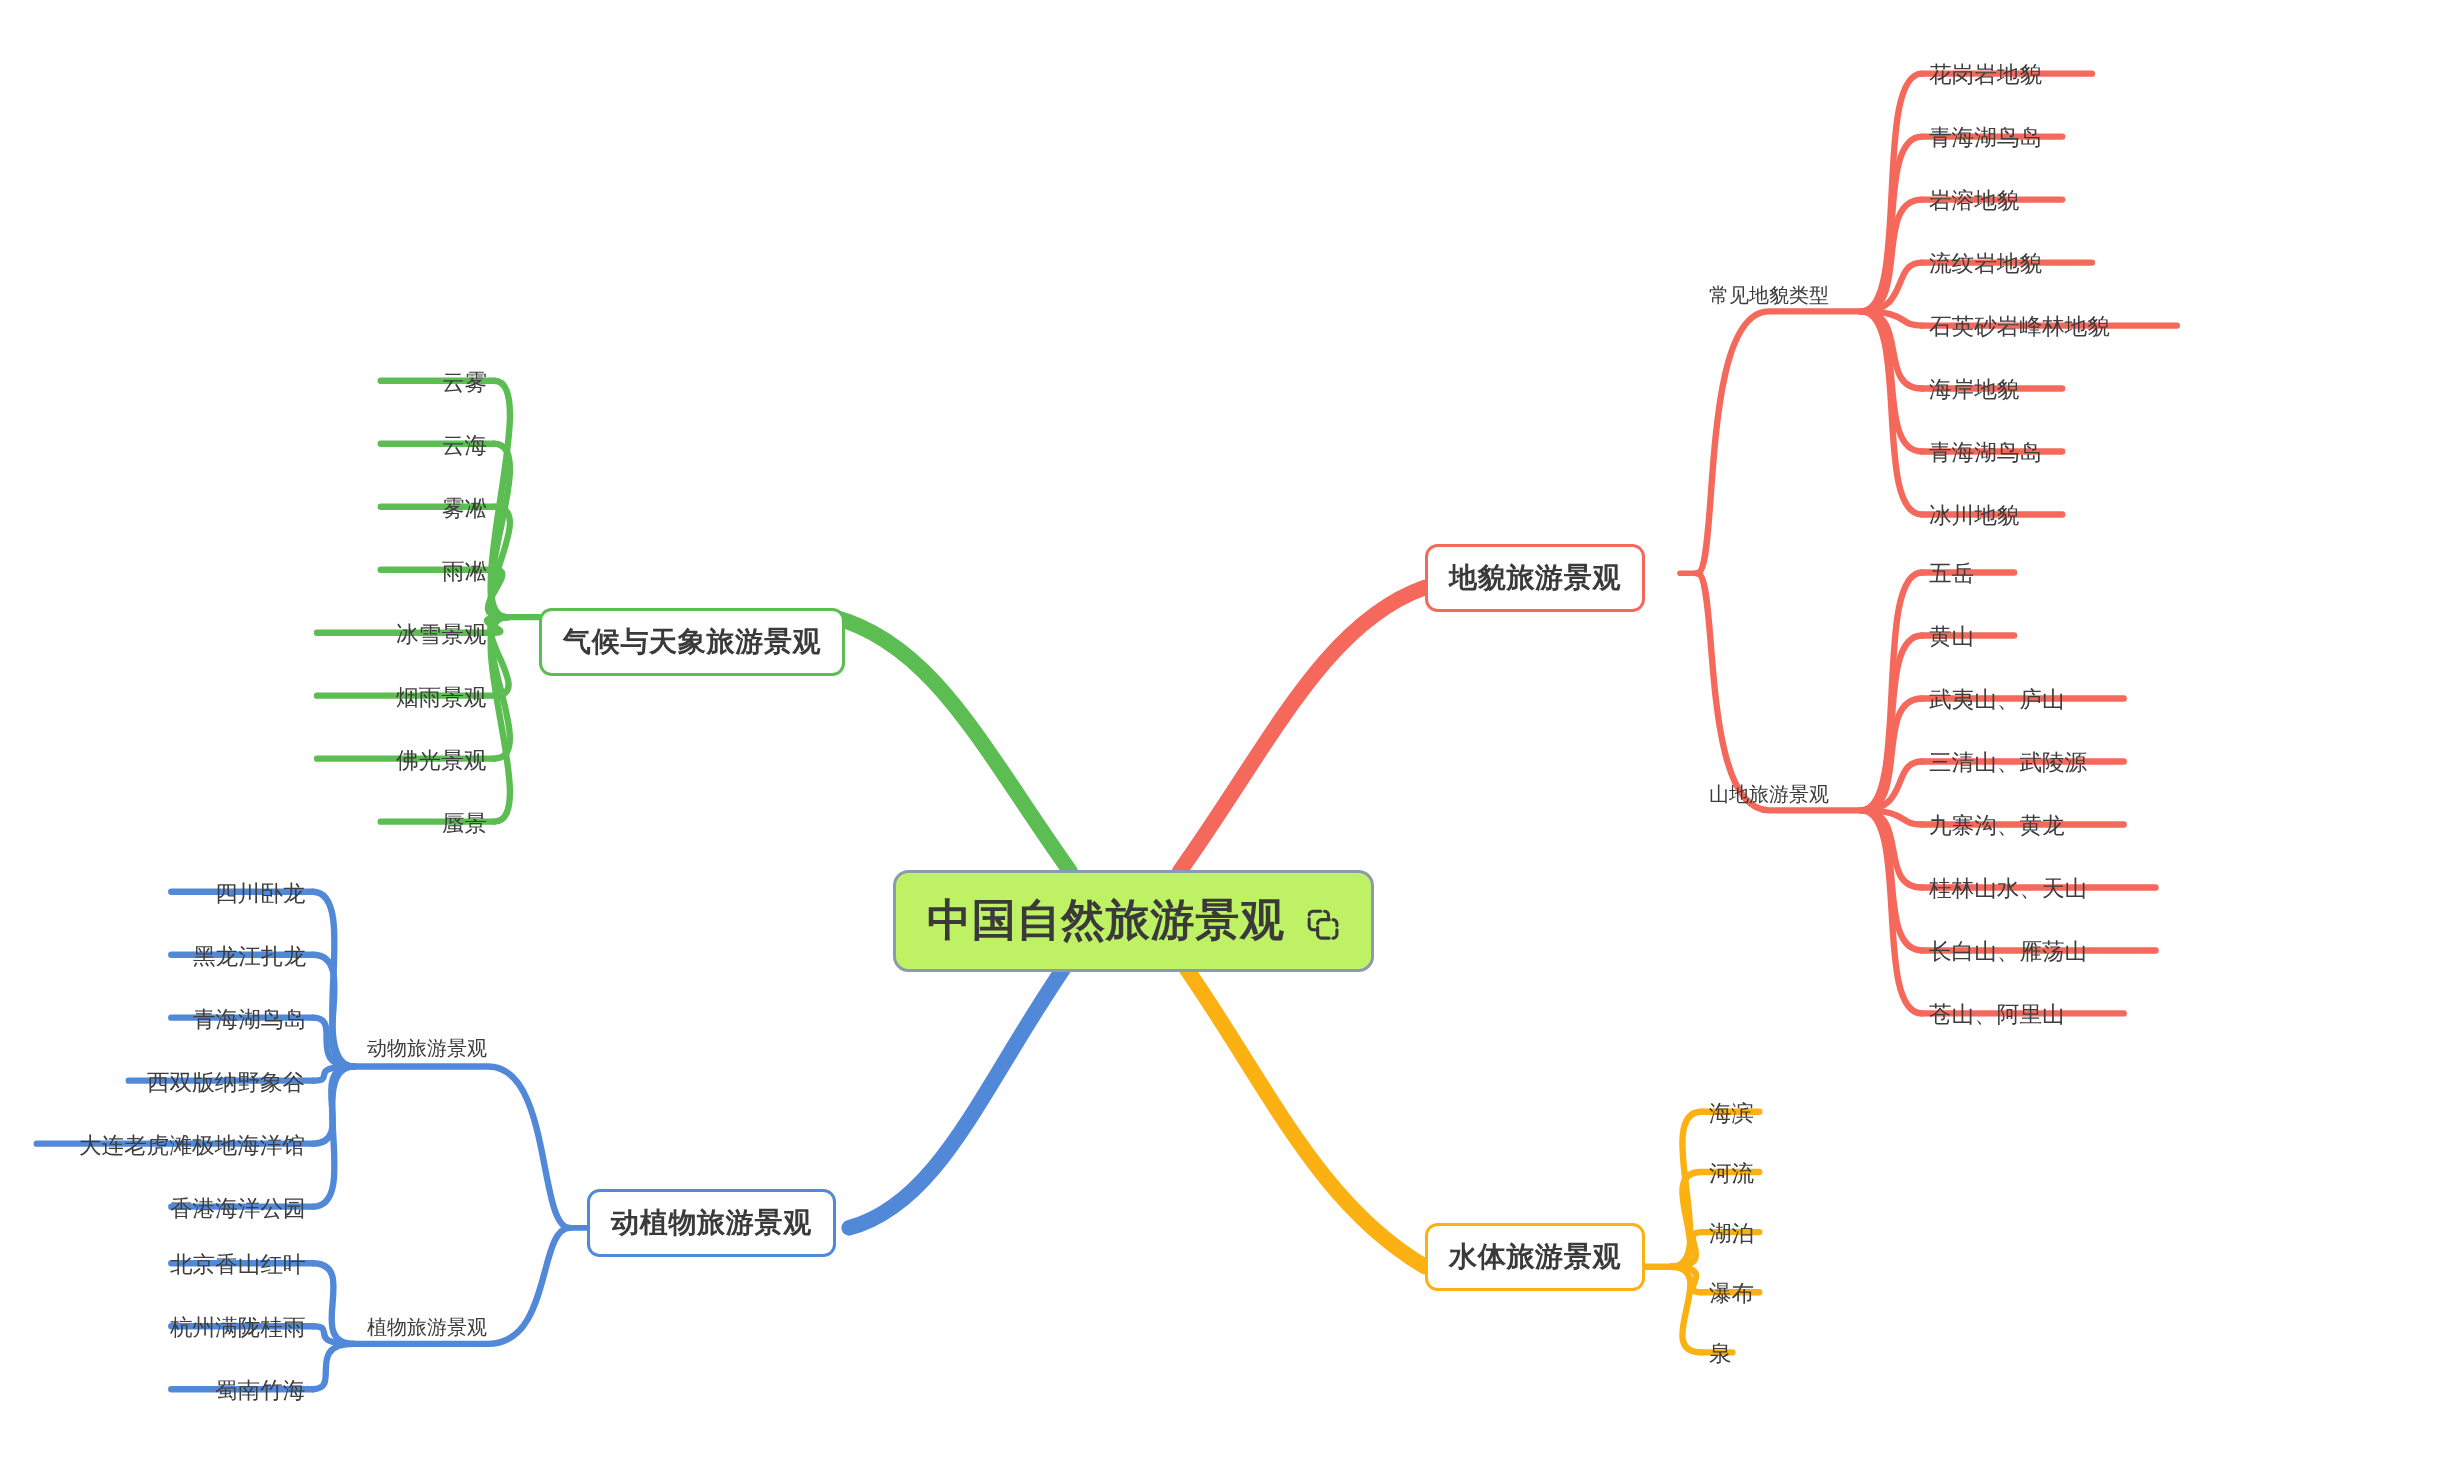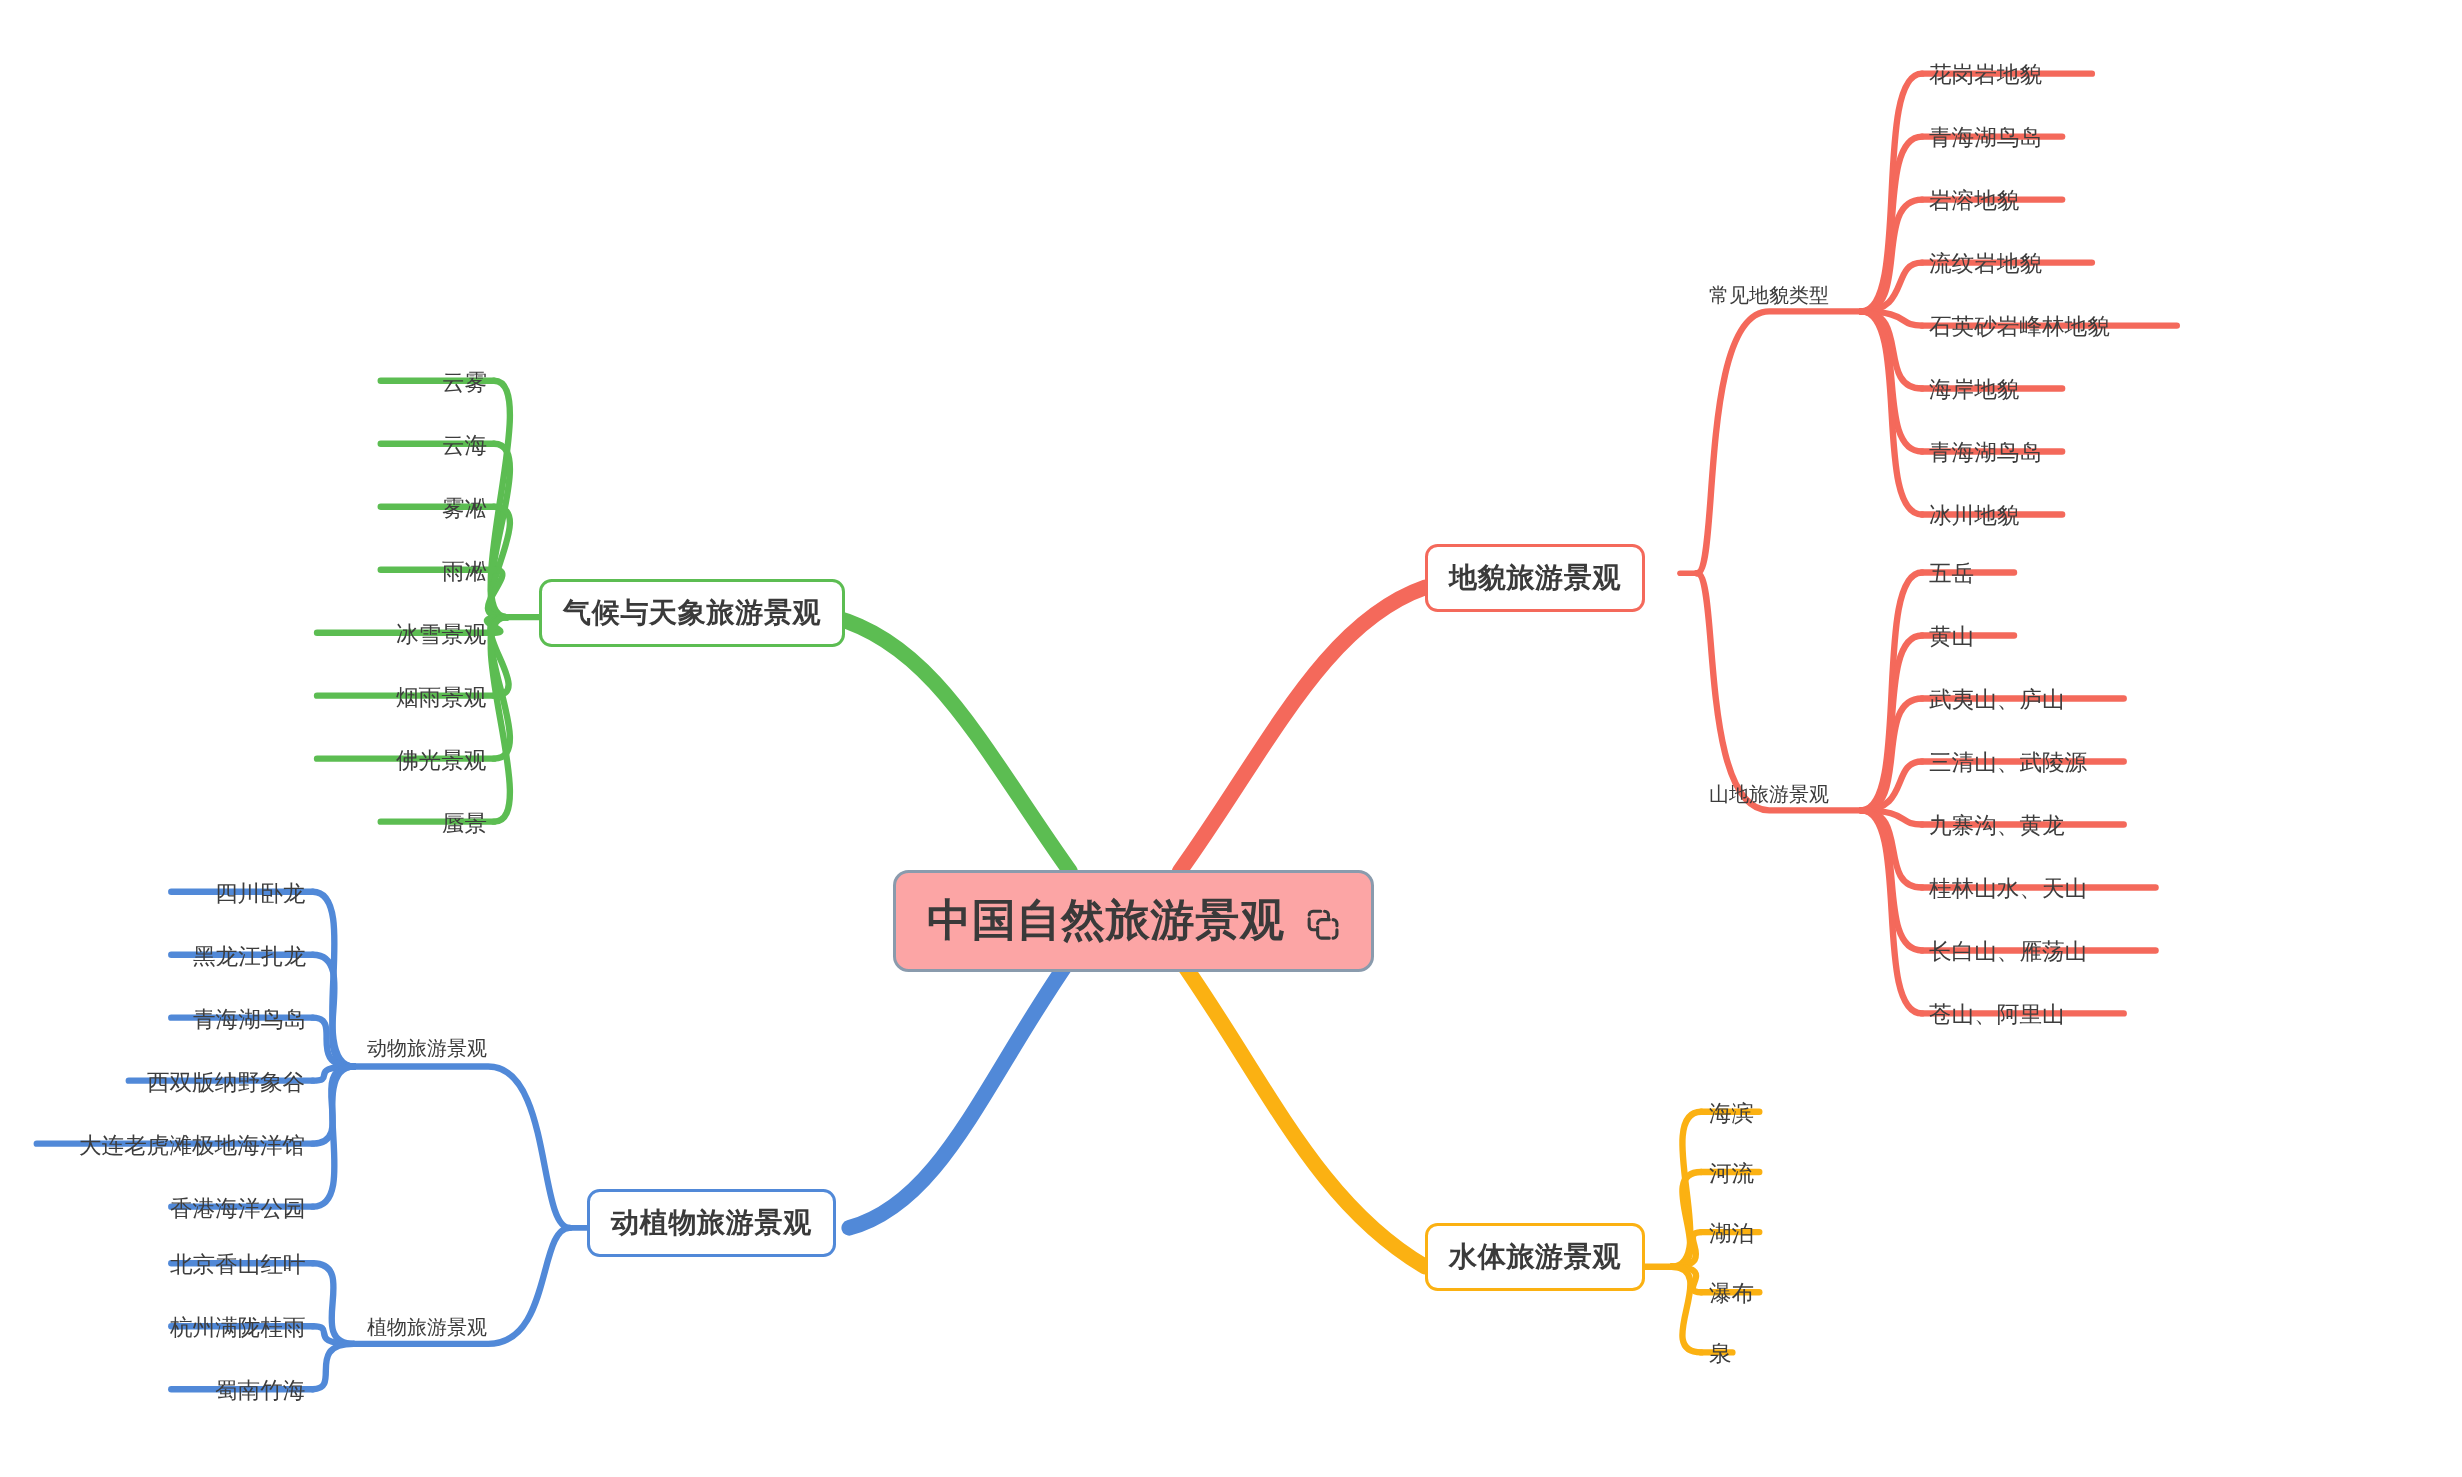--- a/index.html
+++ b/index.html
@@ -6,21 +6,21 @@
   body{width:2462px;height:1477px;overflow:hidden;
        font-family:"Liberation Sans","DejaVu Sans",sans-serif;}
   #stage{position:relative;width:2462px;height:1477px;background:#fff;}
   svg#edges{position:absolute;left:0;top:0;width:2462px;height:1477px;}
 
   
   .node{position:absolute;white-space:nowrap;}
 
   .root{
     display:flex;align-items:center;gap:18.4px;
-    border:3.5px solid #8a9bad;border-radius:15.6px;background:#fca5a5;
+    border:3.5px solid #8a9bad;border-radius:15.6px;background:#bef264;
     padding:18.4px 31px;font-size:44px;font-weight:bold;color:#3a3a3a;
     letter-spacing:0.7px;
   }
   .copy-icon{display:inline-block;width:37px;height:37px;flex:0 0 auto;}
 
   .cat{
     border:3.5px solid #888;border-radius:12.7px;background:#fff;
     padding:12px 21px;font-size:28px;font-weight:bold;color:#3a3a3a;
     letter-spacing:0.7px;
   }
@@ -137,21 +137,21 @@
         <path d="M9.5 12 A2.5 2.5 0 0 1 12 9.5 H17 M19.5 9.5 A2.5 2.5 0 0 1 22 12 V13.5
                  M9.5 14.5 V19 A2.5 2.5 0 0 0 12 21.5 H17 M22 16 V19 A2.5 2.5 0 0 1 19.5 21.5"></path>
       </svg>
     </span>
   </div>
 
   <div class="node cat red" style="left:1425px;top:544px;">
     <span>地貌旅游景观</span>
   </div>
 
-  <div class="node cat green" style="left:539px;top:579px;">
+  <div class="node cat green" style="left:539px;top:608px;">
     <span>气候与天象旅游景观</span>
   </div>
 
   <div class="node cat blue" style="left:587px;top:1189px;">
     <span>动植物旅游景观</span>
   </div>
 
   <div class="node cat amber" style="left:1425px;top:1223px;">
     <span>水体旅游景观</span>
   </div>

